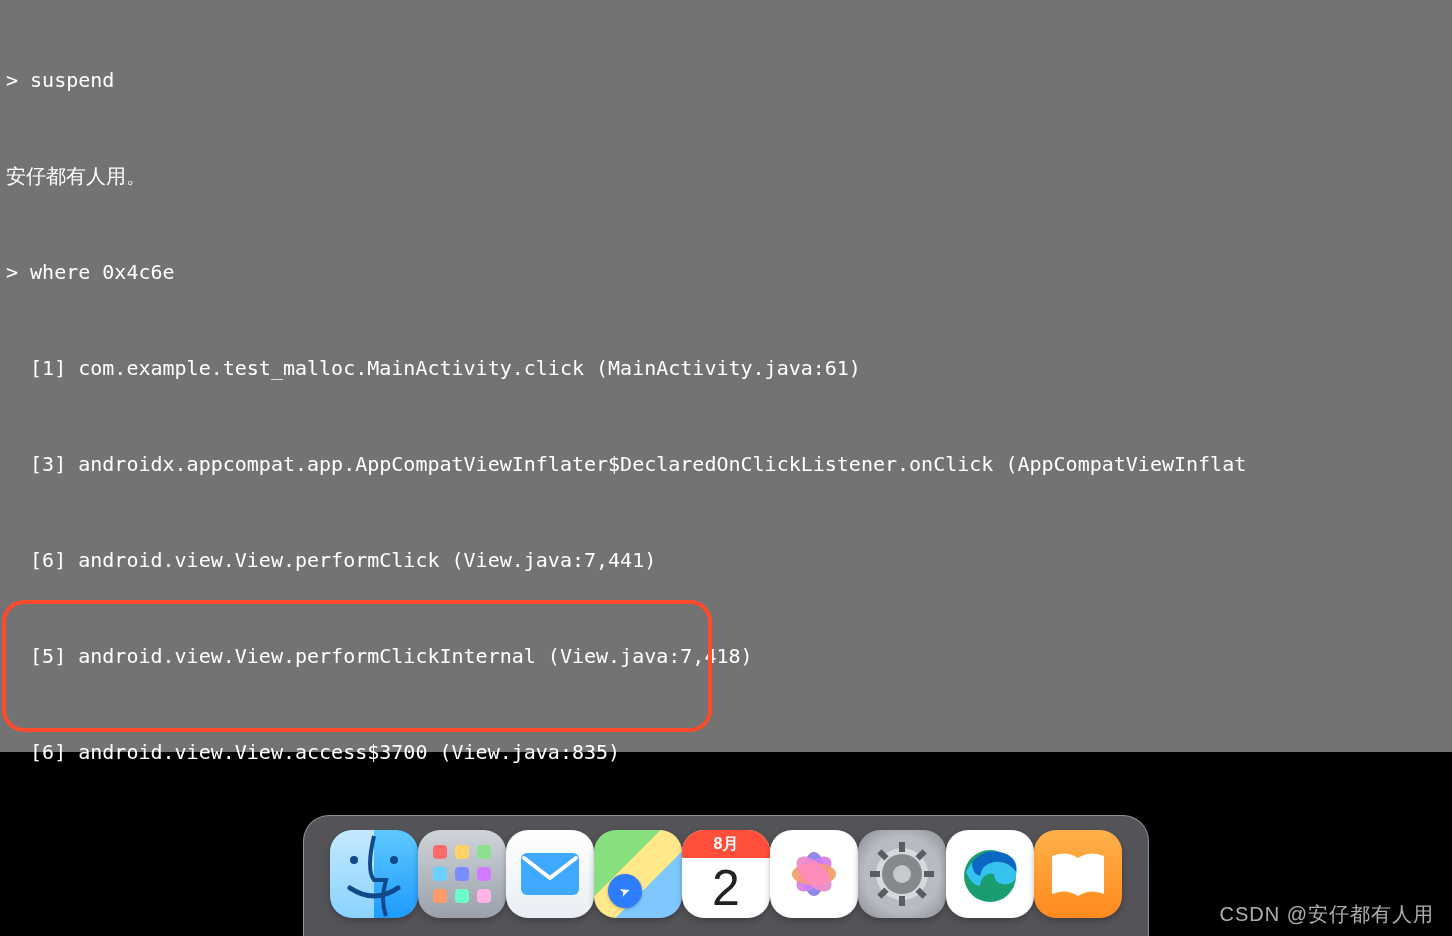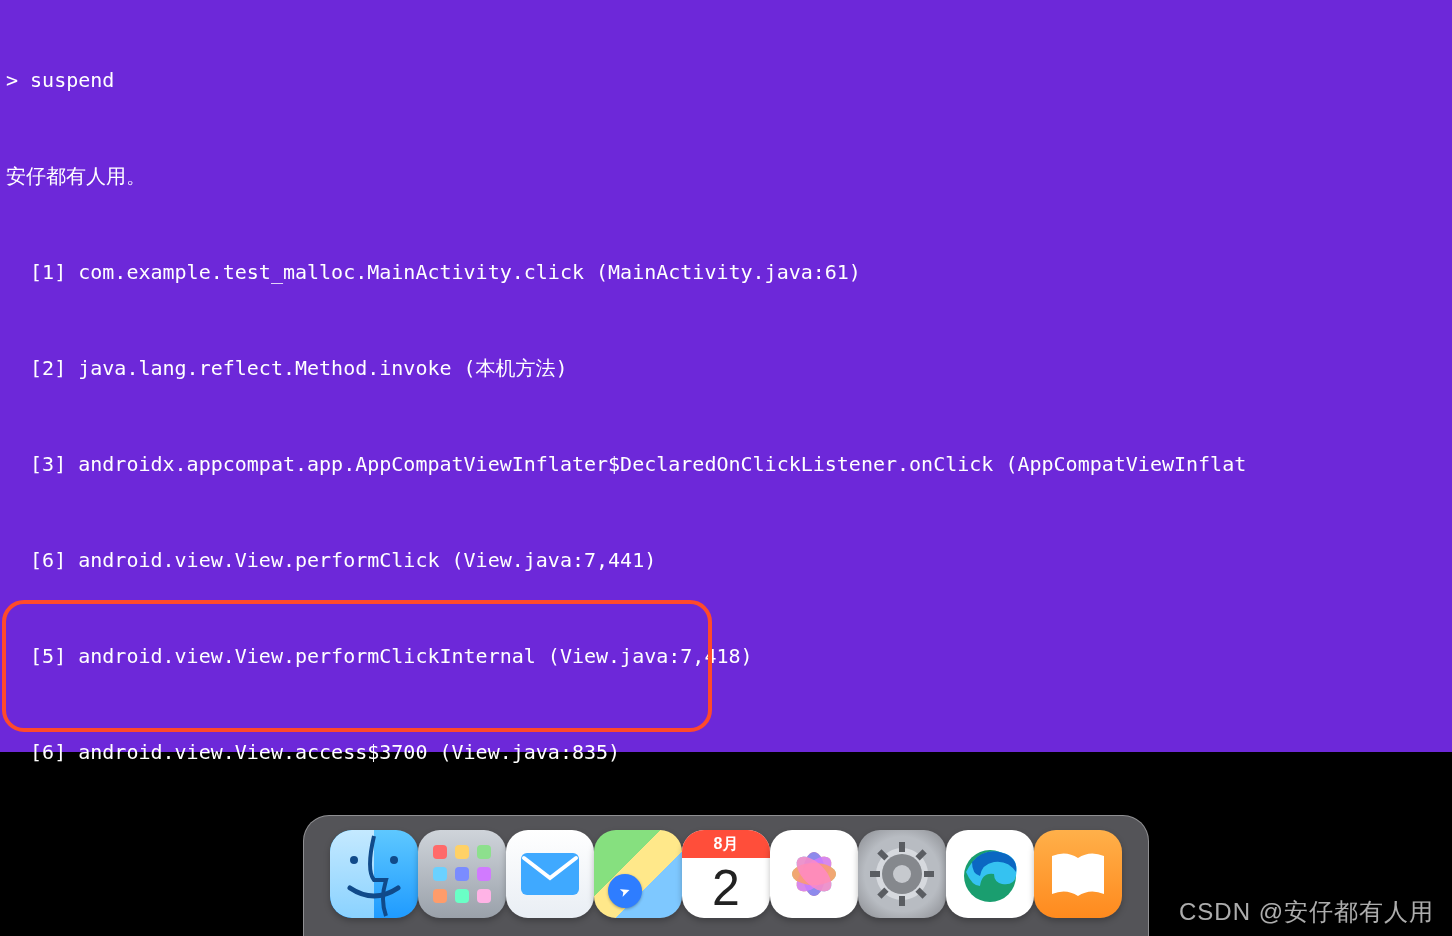--- a/index.html
+++ b/index.html
@@ -8,21 +8,21 @@
     width: 1452px;
     height: 936px;
     overflow: hidden;
     background: #000;
     font-family: "Menlo", "Monaco", "Consolas", monospace;
   }
   .terminal {
     position: absolute;
     top: 0; left: 0; right: 0;
     height: 752px;
-    background: #6d28d9;
+    background: #737373;
     color: #fff;
     font-size: 20px;
     line-height: 32px;
     white-space: pre;
     padding: 0 6px;
     box-sizing: border-box;
   }
   .terminal .line { white-space: pre; }
   .highlight-box {
     position: absolute;
@@ -69,21 +69,21 @@
     box-shadow: 0 3px 6px rgba(0,0,0,0.25);
     position: relative;
     cursor: pointer;
   }
   .watermark {
     position: absolute;
     right: 18px;
     bottom: 8px;
     color: rgba(240,240,240,0.72);
     font-family: -apple-system, BlinkMacSystemFont, "Helvetica Neue", Arial, sans-serif;
-    font-size: 24px;
+    font-size: 20px;
     letter-spacing: 1px;
     text-shadow: 0 0 3px rgba(0,0,0,0.6);
     pointer-events: none;
   }
 
   
   .finder { background: linear-gradient(180deg,#5ec8ff 0%, #1f9bff 100%); position: relative; overflow: hidden; }
   .finder::before { content:""; position:absolute; left:0; top:0; bottom:0; width:50%; background: linear-gradient(180deg,#c4e9ff,#8ad2ff); border-radius:22px 0 0 22px;}
   .finder svg { position: relative; z-index: 2; }
 
@@ -104,22 +104,22 @@
   .books { background: linear-gradient(180deg,#ffb04a,#ff8a1e); }
 
   svg { display:block; }
 </style>
 </head>
 <body>
 
 <div class="terminal">
   <div class="line">&gt; suspend</div>
   <div class="line">安仔都有人用。</div>
+  <div class="line">&gt; where 0x4c6e</div>
   <div class="line">  [1] com.example.test_malloc.MainActivity.click (MainActivity.java:61)</div>
-  <div class="line">  [2] java.lang.reflect.Method.invoke (本机方法)</div>
   <div class="line">  [3] androidx.appcompat.app.AppCompatViewInflater$DeclaredOnClickListener.onClick (AppCompatViewInflat</div>
   <div class="line">  [6] android.view.View.performClick (View.java:7,441)</div>
   <div class="line">  [5] android.view.View.performClickInternal (View.java:7,418)</div>
   <div class="line">  [6] android.view.View.access$3700 (View.java:835)</div>
   
   
   
   
   
   

